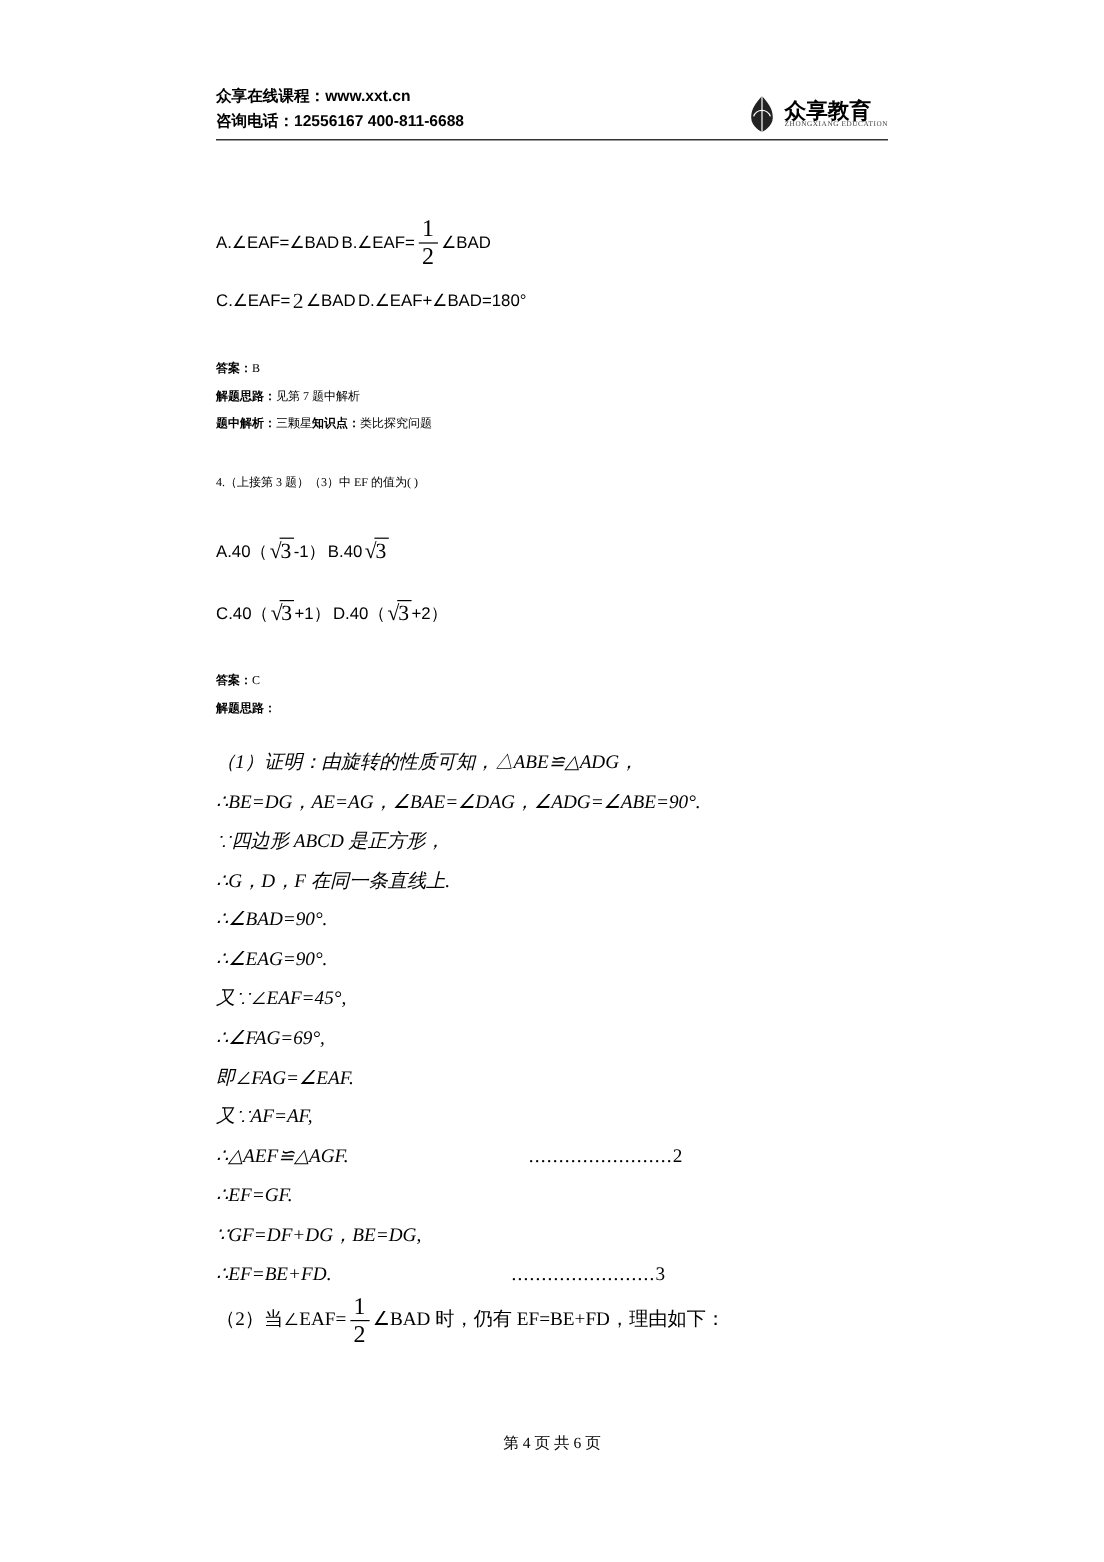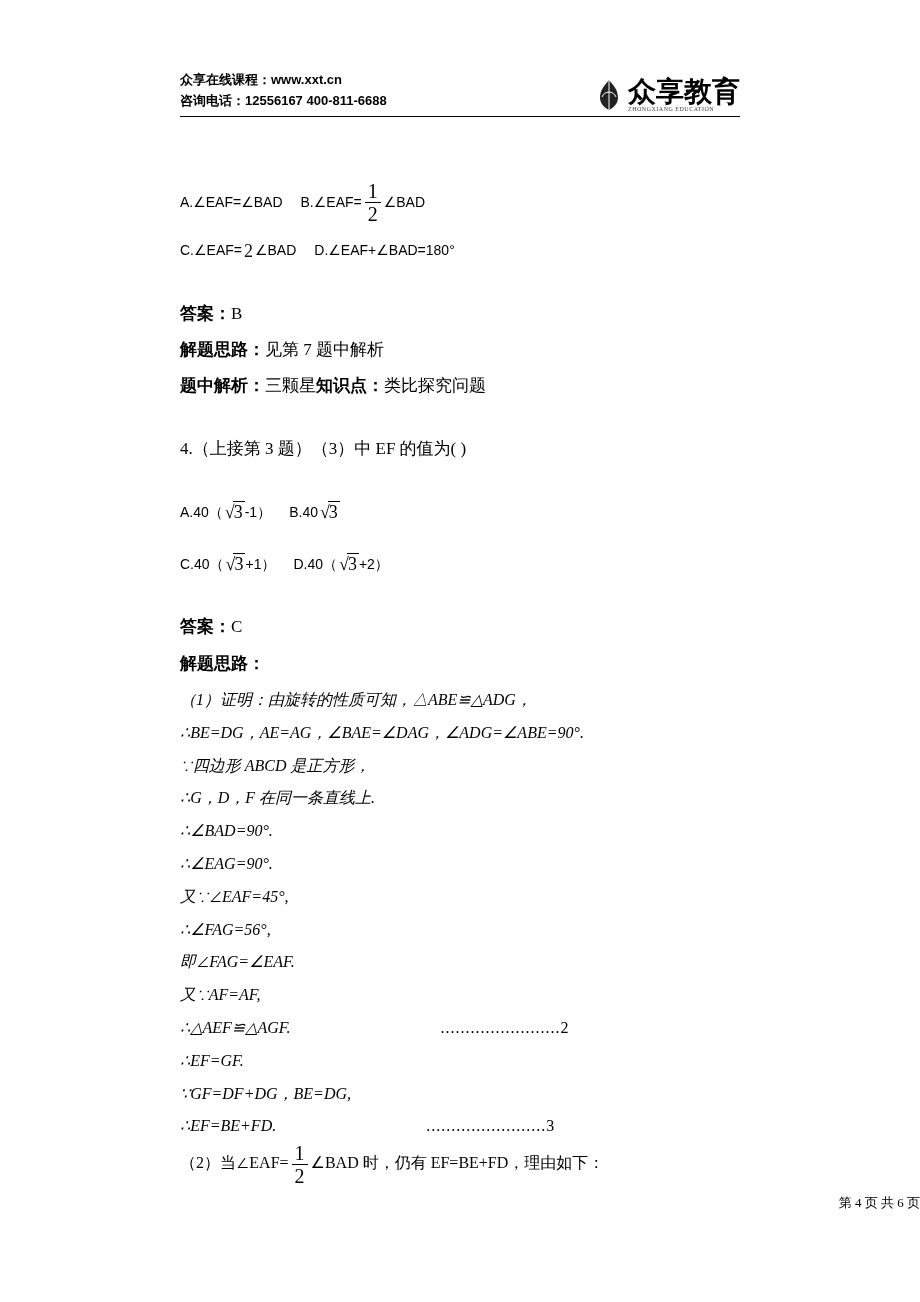--- a/index.html
+++ b/index.html
@@ -29,37 +29,37 @@
     line-height: 1.6;
     font-weight: bold;
   }
   .logo {
     display: flex;
     align-items: center;
     gap: 4px;
   }
   .logo-text {
     font-family: "SimHei", "黑体", sans-serif;
-    font-size: 28px;
+    font-size: 18px;
     font-weight: bold;
     line-height: 1;
   }
   .logo-sub {
     font-size: 6px;
     letter-spacing: 0.5px;
     color: #444;
   }
   .content { line-height: 1.9; }
   .opt-line {
     font-family: Arial, "SimSun", sans-serif;
     font-size: 14px;
     margin: 10px 0;
     display: flex;
     align-items: center;
-    gap: 18px;
+    gap: 2px;
     flex-wrap: wrap;
   }
   .opt-item { display: inline-flex; align-items: center; white-space: nowrap; }
   .frac {
     display: inline-flex;
     flex-direction: column;
     align-items: center;
     vertical-align: middle;
     margin: 0 3px;
     line-height: 1;
@@ -84,37 +84,37 @@
   }
   .sqrt::before {
     content: "√";
     font-size: 18px;
   }
   .sqrt .rad {
     border-top: 1px solid #000;
     padding: 0 2px 0 1px;
     margin-left: -2px;
   }
-  .para { margin: 4px 0; font-size: 17px; }
+  .para { margin: 4px 0; font-size: 10px; }
   .bold { font-family: "SimHei", "黑体", sans-serif; font-weight: bold; }
   .block { margin-top: 30px; }
   .proof {
-    margin-top: 4px;
+    margin-top: 20px;
     font-family: "SimSun", "宋体", serif;
     font-size: 16px;
     line-height: 2.05;
   }
   .proof .line { white-space: nowrap; }
   .it { font-style: italic; font-family: "Times New Roman", serif; }
   .dots { letter-spacing: 1px; }
   .footer {
     position: absolute;
     bottom: 90px;
     left: 0; right: 0;
-    text-align: right;
+    text-align: center;
     font-size: 13px;
   }
   .gap { display:inline-block; width: 150px; }
 </style>
 </head>
 <body>
 
 <div class="page">
 
   <div class="header">
@@ -208,21 +208,21 @@
     </div>
 
     <div class="proof">
       <div class="line"><span class="it">（1）证明：由旋转的性质可知，△ABE≌△ADG，</span></div>
       <div class="line"><span class="it">∴BE=DG，AE=AG，∠BAE=∠DAG，∠ADG=∠ABE=90°.</span></div>
       <div class="line"><span class="it">∵四边形 ABCD 是正方形，</span></div>
       <div class="line"><span class="it">∴G，D，F 在同一条直线上.</span></div>
       <div class="line"><span class="it">∴∠BAD=90°.</span></div>
       <div class="line"><span class="it">∴∠EAG=90°.</span></div>
       <div class="line"><span class="it">又∵∠EAF=45°,</span></div>
-      <div class="line"><span class="it">∴∠FAG=56°,</span></div>
+      <div class="line"><span class="it">∴∠FAG=69°,</span></div>
       <div class="line"><span class="it">即∠FAG=∠EAF.</span></div>
       <div class="line"><span class="it">又∵AF=AF,</span></div>
       <div class="line">
         <span class="it">∴△AEF≌△AGF.</span><span class="gap"></span><span class="dots">........................2</span>
       </div>
       <div class="line"><span class="it">∴EF=GF.</span></div>
       <div class="line"><span class="it">∵GF=DF+DG，BE=DG,</span></div>
       <div class="line">
         <span class="it">∴EF=BE+FD.</span><span class="gap"></span><span class="dots">........................3</span>
       </div>

